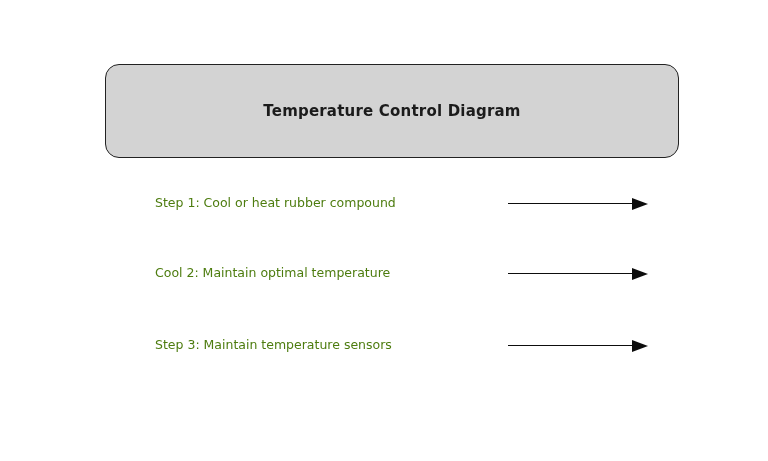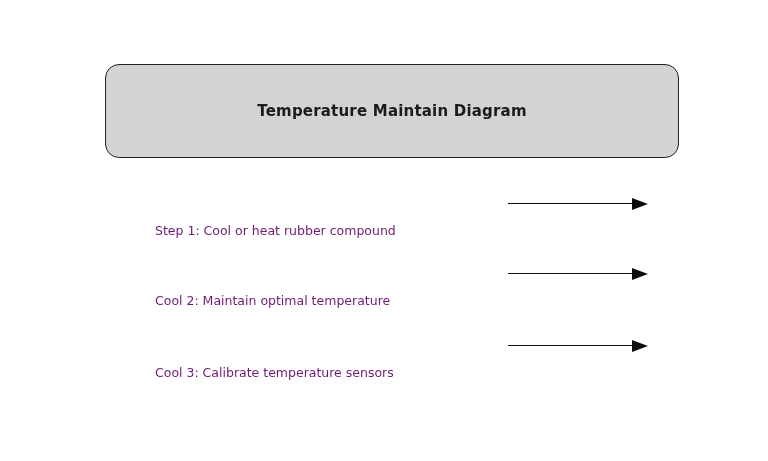--- a/index.html
+++ b/index.html
@@ -42,24 +42,23 @@
     position: absolute;
     left: 0;
     width: 768px;
     height: 22px;
   }
   .step-label {
     position: absolute;
     left: 155px;
     top: 0;
     font-size: 12.5px;
-    color: #701a75;
+    color: #4d7c0f;
     white-space: nowrap;
     line-height: 22px;
-    margin-top: 28px;
   }
   .arrow {
     position: absolute;
     left: 508px;
     top: 11px;
     width: 140px;
     height: 1px;
   }
   .arrow-line {
     position: absolute;
@@ -79,40 +78,40 @@
     border-top: 6px solid transparent;
     border-bottom: 6px solid transparent;
   }
 </style>
 </head>
 <body>
 
 <div class="canvas">
 
   <div class="title-box">
-    <span class="title-text">Temperature Maintain Diagram</span>
+    <span class="title-text">Temperature Control Diagram</span>
   </div>
 
   <div class="step-row" style="top:192px;">
     <span class="step-label">Step 1: Cool or heat rubber compound</span>
     <div class="arrow">
       <div class="arrow-line"></div>
       <div class="arrow-head"></div>
     </div>
   </div>
 
   <div class="step-row" style="top:262px;">
     <span class="step-label">Cool 2: Maintain optimal temperature</span>
     <div class="arrow">
       <div class="arrow-line"></div>
       <div class="arrow-head"></div>
     </div>
   </div>
 
   <div class="step-row" style="top:334px;">
-    <span class="step-label">Cool 3: Calibrate temperature sensors</span>
+    <span class="step-label">Step 3: Maintain temperature sensors</span>
     <div class="arrow">
       <div class="arrow-line"></div>
       <div class="arrow-head"></div>
     </div>
   </div>
 
 </div>
 
 </body></html>

